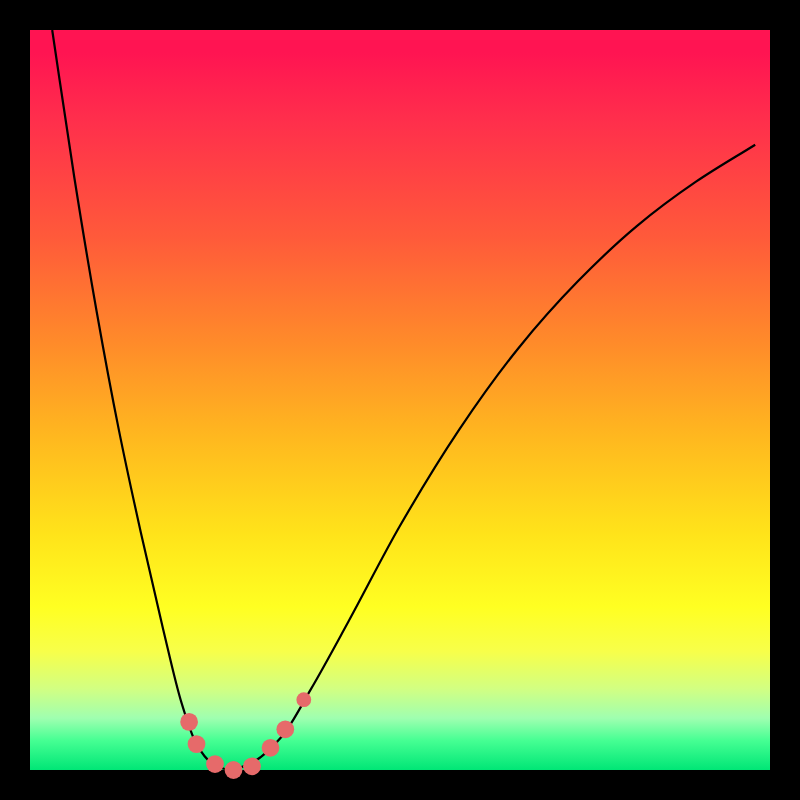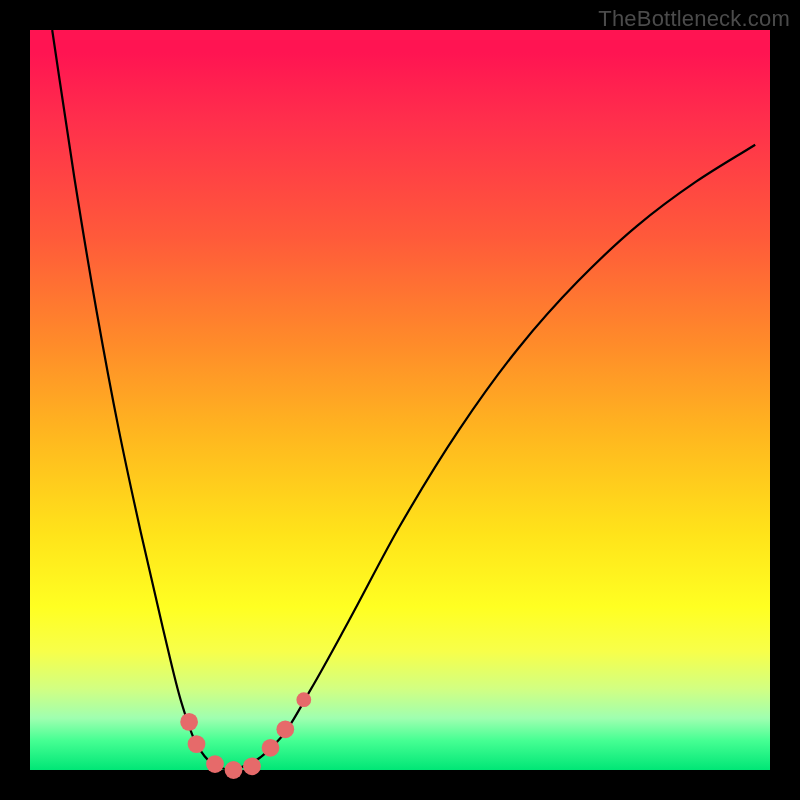--- a/index.html
+++ b/index.html
@@ -59,21 +59,20 @@
     top: 0;
     width: 740px;
     height: 740px;
     overflow: visible;
   }
 </style>
 </head>
 <body>
 
 <div class="frame">
-  <div class="watermark">TheBottleneck.com</div>
   <div class="plot-area">
     <svg class="curve" viewBox="0 0 740 740" preserveAspectRatio="none">
       <path id="curve-path" fill="none" stroke="#000000" stroke-width="2.2" d="M 22.20 0.00 C 29.60 49.33, 37.00 101.26, 44.40 148.00 C 51.80 194.74, 59.20 239.41, 66.60 281.20 C 74.00 322.99, 81.40 362.76, 88.80 399.60 C 96.20 436.44, 103.60 469.95, 111.00 503.20 C 118.40 536.45, 125.80 568.65, 133.20 599.40 C 139.37 625.02, 145.53 653.44, 151.70 673.40 C 156.63 689.37, 161.57 705.62, 166.50 714.10 C 171.43 722.58, 176.37 729.55, 181.30 732.60 C 187.47 736.41, 193.63 740.00, 199.80 740.00 C 207.20 740.00, 214.60 736.10, 222.00 732.60 C 231.87 727.94, 241.73 717.92, 251.60 706.70 C 261.47 695.48, 271.33 675.42, 281.20 658.60 C 293.53 637.57, 305.87 614.53, 318.20 592.00 C 335.47 560.46, 352.73 525.77, 370.00 495.80 C 389.73 461.54, 409.47 428.99, 429.20 399.60 C 448.93 370.21, 468.67 342.62, 488.40 318.20 C 508.13 293.78, 527.87 271.78, 547.60 251.60 C 567.33 231.42, 587.07 212.54, 606.80 196.10 C 626.53 179.66, 646.27 165.15, 666.00 151.70 C 685.73 138.25, 705.47 127.03, 725.20 114.70"></path>
       <g id="markers">
           <circle cx="159.10" cy="691.90" r="8.88" fill="#e66a6a"></circle>
           <circle cx="166.50" cy="714.10" r="8.88" fill="#e66a6a"></circle>
           <circle cx="185.00" cy="734.08" r="8.88" fill="#e66a6a"></circle>
           <circle cx="203.50" cy="740.00" r="8.88" fill="#e66a6a"></circle>
           <circle cx="222.00" cy="736.30" r="8.88" fill="#e66a6a"></circle>
           <circle cx="240.50" cy="717.80" r="8.88" fill="#e66a6a"></circle>

